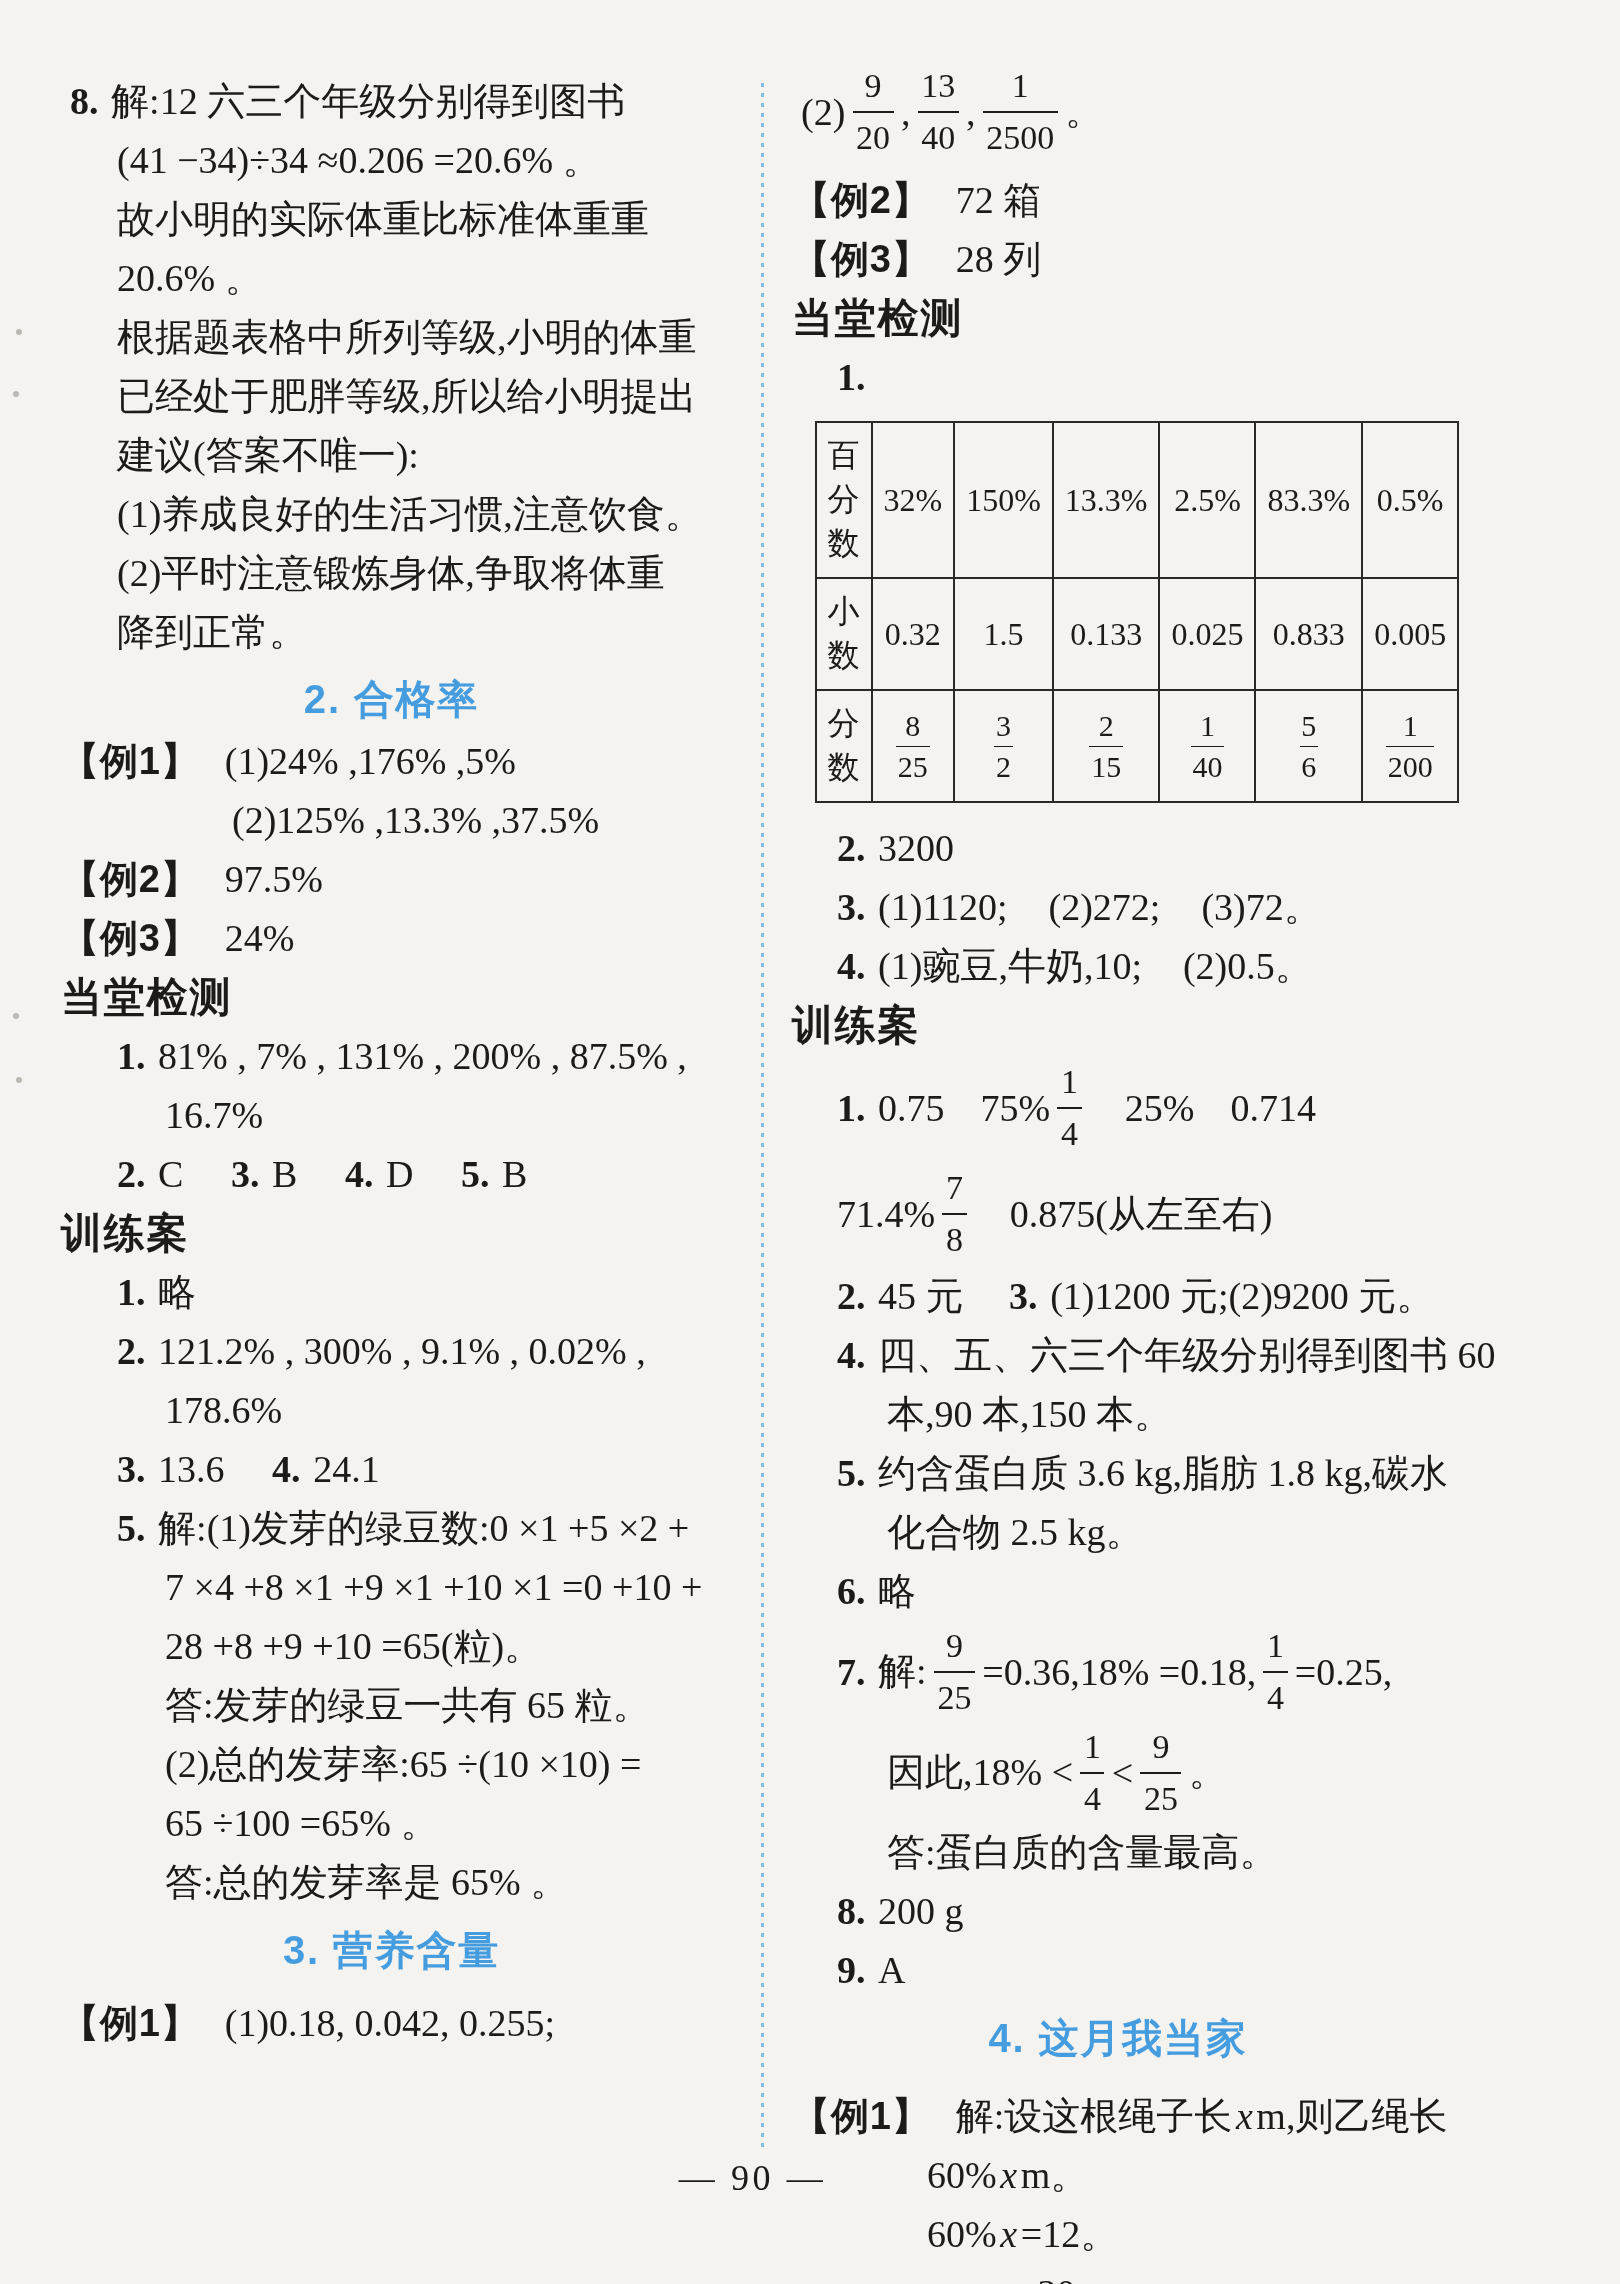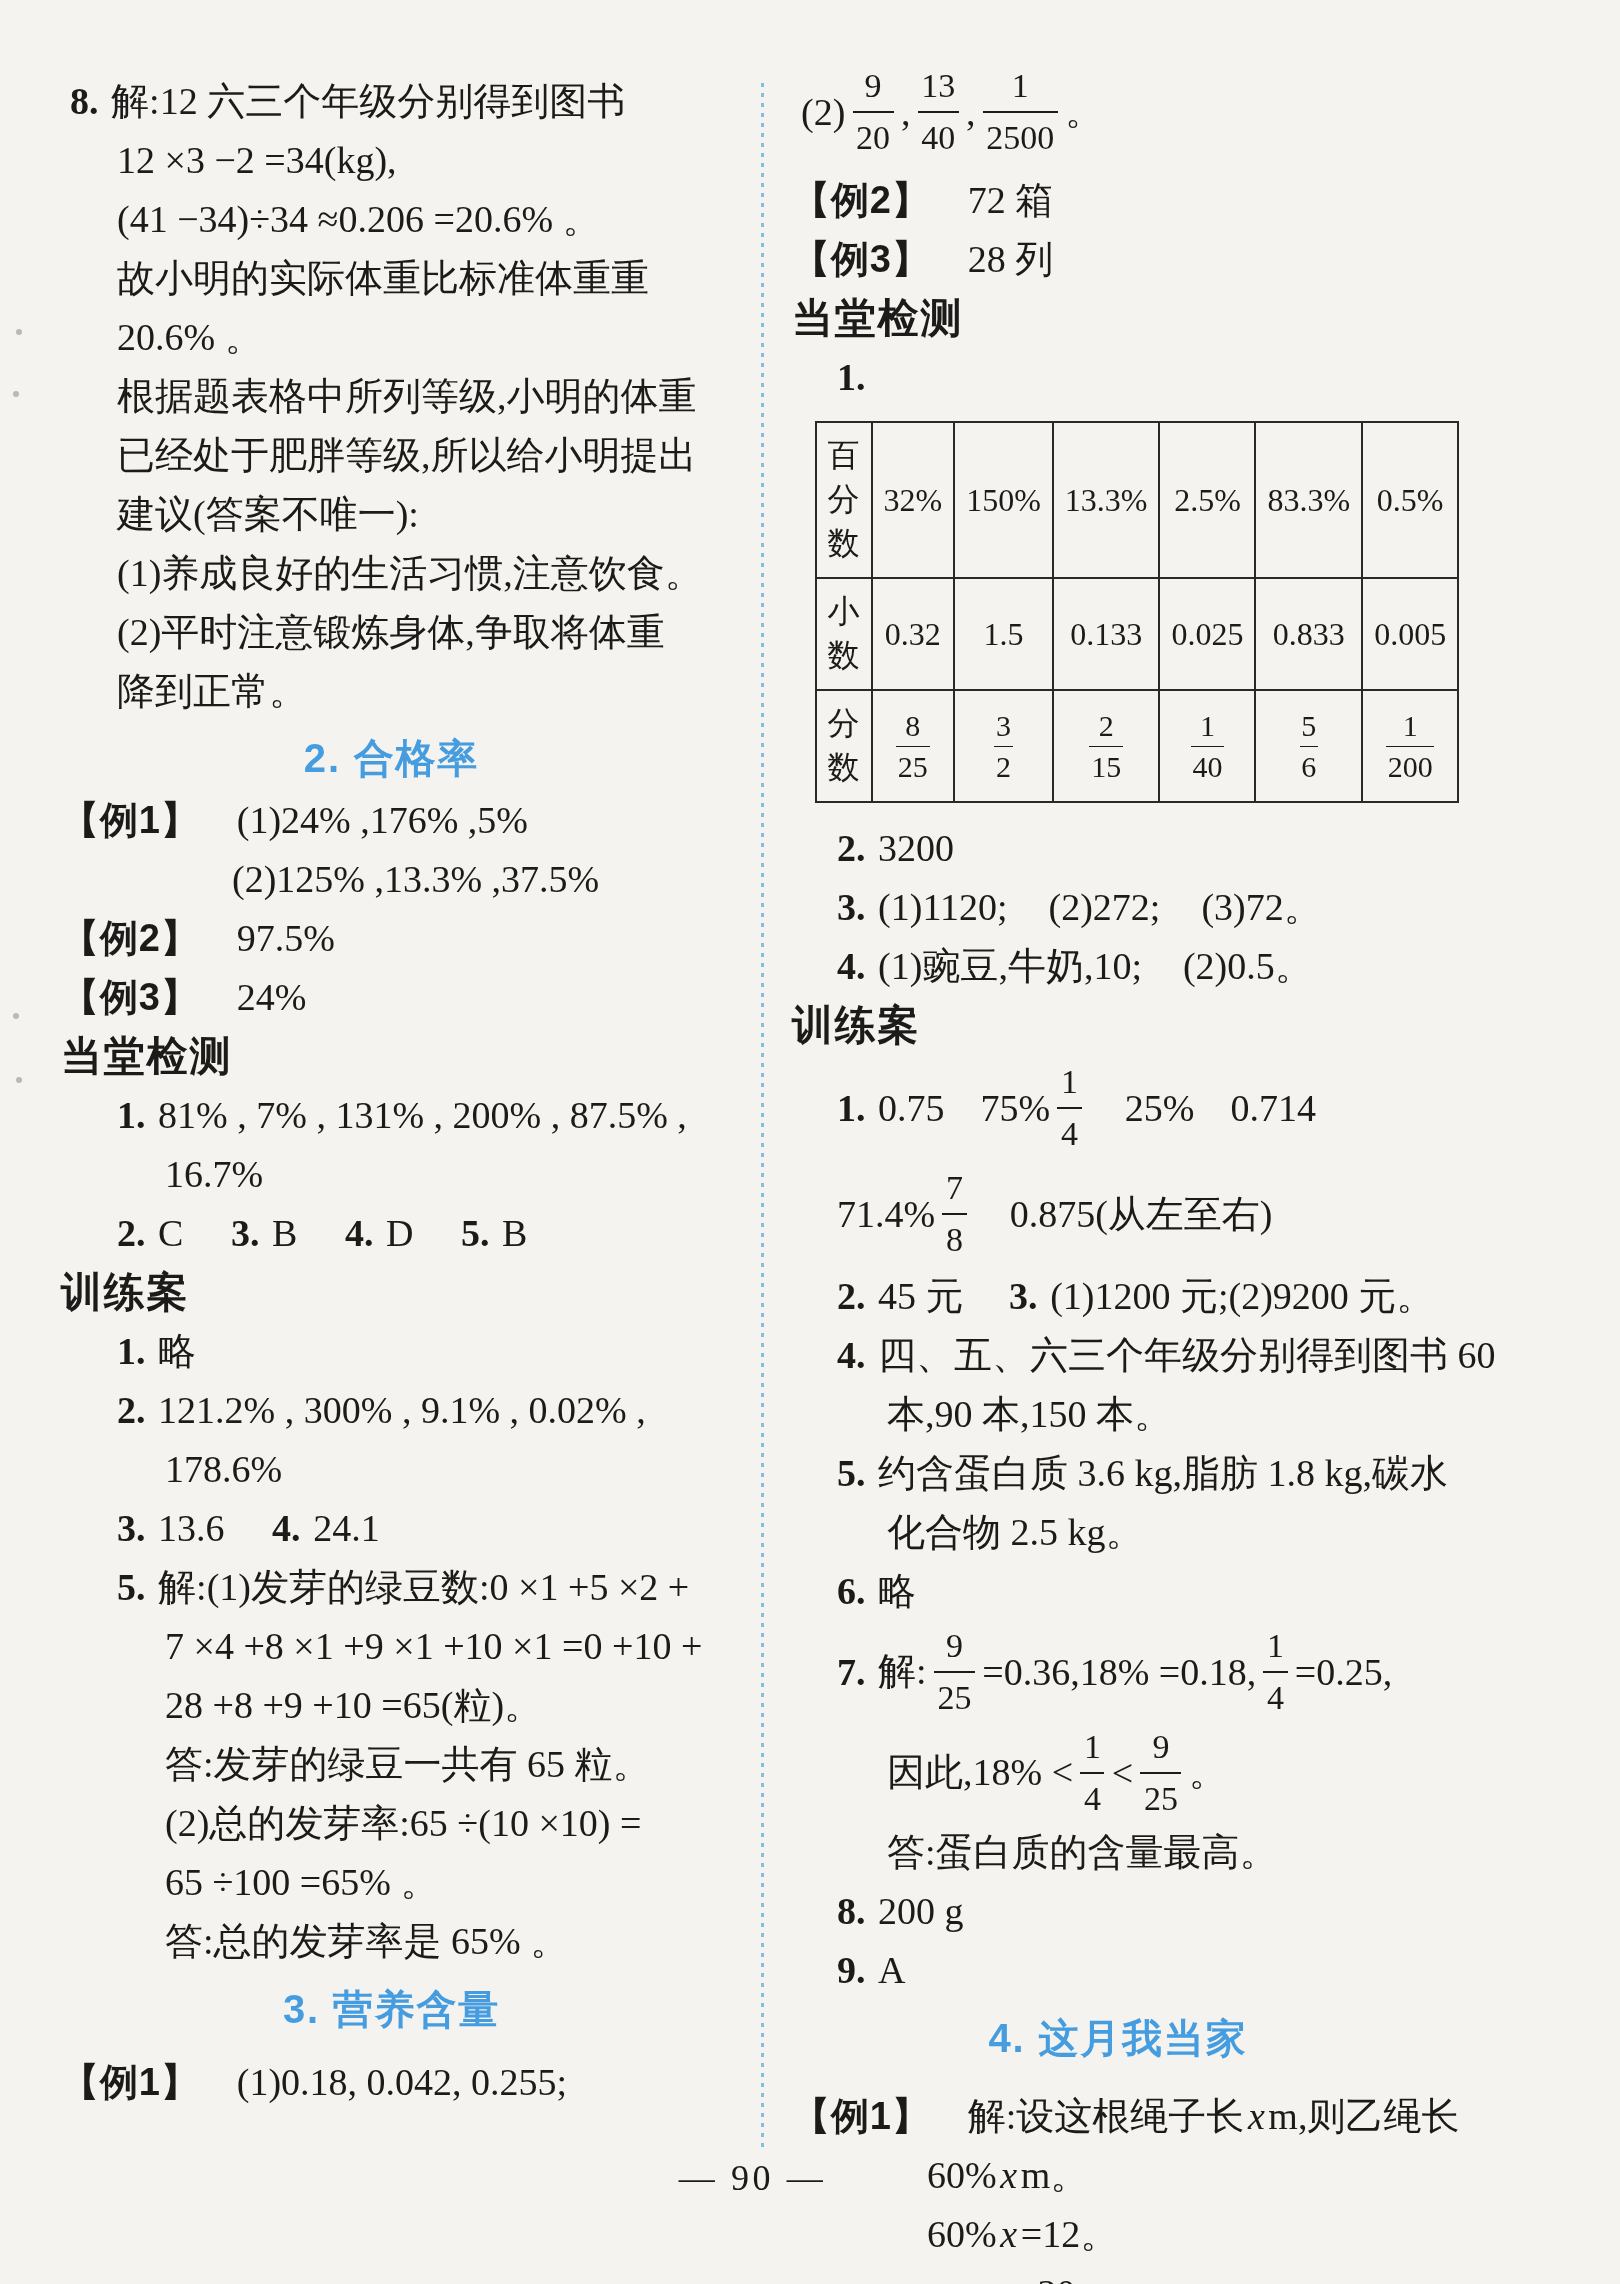--- a/index.html
+++ b/index.html
@@ -15,21 +15,21 @@
     position:absolute; left:761px; top:83px; width:2.7px; height:2070px;
     background:repeating-linear-gradient(to bottom, var(--divider,#7fc0e2) 0 3.6px, transparent 3.6px 10px);
   }
   .ln { font-size:38px; height:59px; line-height:59px; white-space:nowrap; }
   .num { font-weight:bold; margin-right:12.6px; }
   .p8first { padding-left:9px; }
   .ind  { padding-left:56px; }   
   .ind2 { padding-left:104px; }  
   .excont { padding-left:171px; }
   .gap { display:inline-block; width:38px; }
-  .exlabel { font-family:"Liberation Sans","DejaVu Sans",sans-serif; font-weight:bold; margin-right:37px; letter-spacing:0.9px; }
+  .exlabel { font-family:"Liberation Sans","DejaVu Sans",sans-serif; font-weight:bold; margin-right:25px; letter-spacing:0.9px; }
   .subhead {
     font-family:"Liberation Sans","DejaVu Sans",sans-serif; font-weight:bold;
     font-size:41px; height:59px; line-height:59px; letter-spacing:1.8px;
   }
   .bluehead {
     font-family:"Liberation Sans","DejaVu Sans",sans-serif; font-weight:bold;
     font-size:40px; color:var(--accent,#459de0); text-align:center;
     height:65px; line-height:65px; margin-top:5.4px; letter-spacing:1.8px;
   }
   
@@ -69,21 +69,20 @@
 <div id="page" style="--accent: #459de0; --divider: #7fc0e2; --paper: #f4f3ef;">
   <div class="speck" style="left:16px; top:329px;"></div>
   <div class="speck" style="left:12.6px; top:391px;"></div>
   <div class="speck" style="left:12.6px; top:1013px;"></div>
   <div class="speck" style="left:16px; top:1077px;"></div>
 
   <div id="divider"></div>
 
   <div id="col-left" class="col">
     <div class="ln p8first"><b class="num">8.</b><span>解:12 六三个年级分别得到图书</span></div>
-    <div class="ln ind">12 ×3 −2 =34(kg),</div>
     <div class="ln ind">(41 −34)÷34 ≈0.206 =20.6% 。</div>
     <div class="ln ind">故小明的实际体重比标准体重重</div>
     <div class="ln ind">20.6% 。</div>
     <div class="ln ind">根据题表格中所列等级,小明的体重</div>
     <div class="ln ind">已经处于肥胖等级,所以给小明提出</div>
     <div class="ln ind">建议(答案不唯一):</div>
     <div class="ln ind">(1)养成良好的生活习惯,注意饮食。</div>
     <div class="ln ind">(2)平时注意锻炼身体,争取将体重</div>
     <div class="ln ind">降到正常。</div>
 

